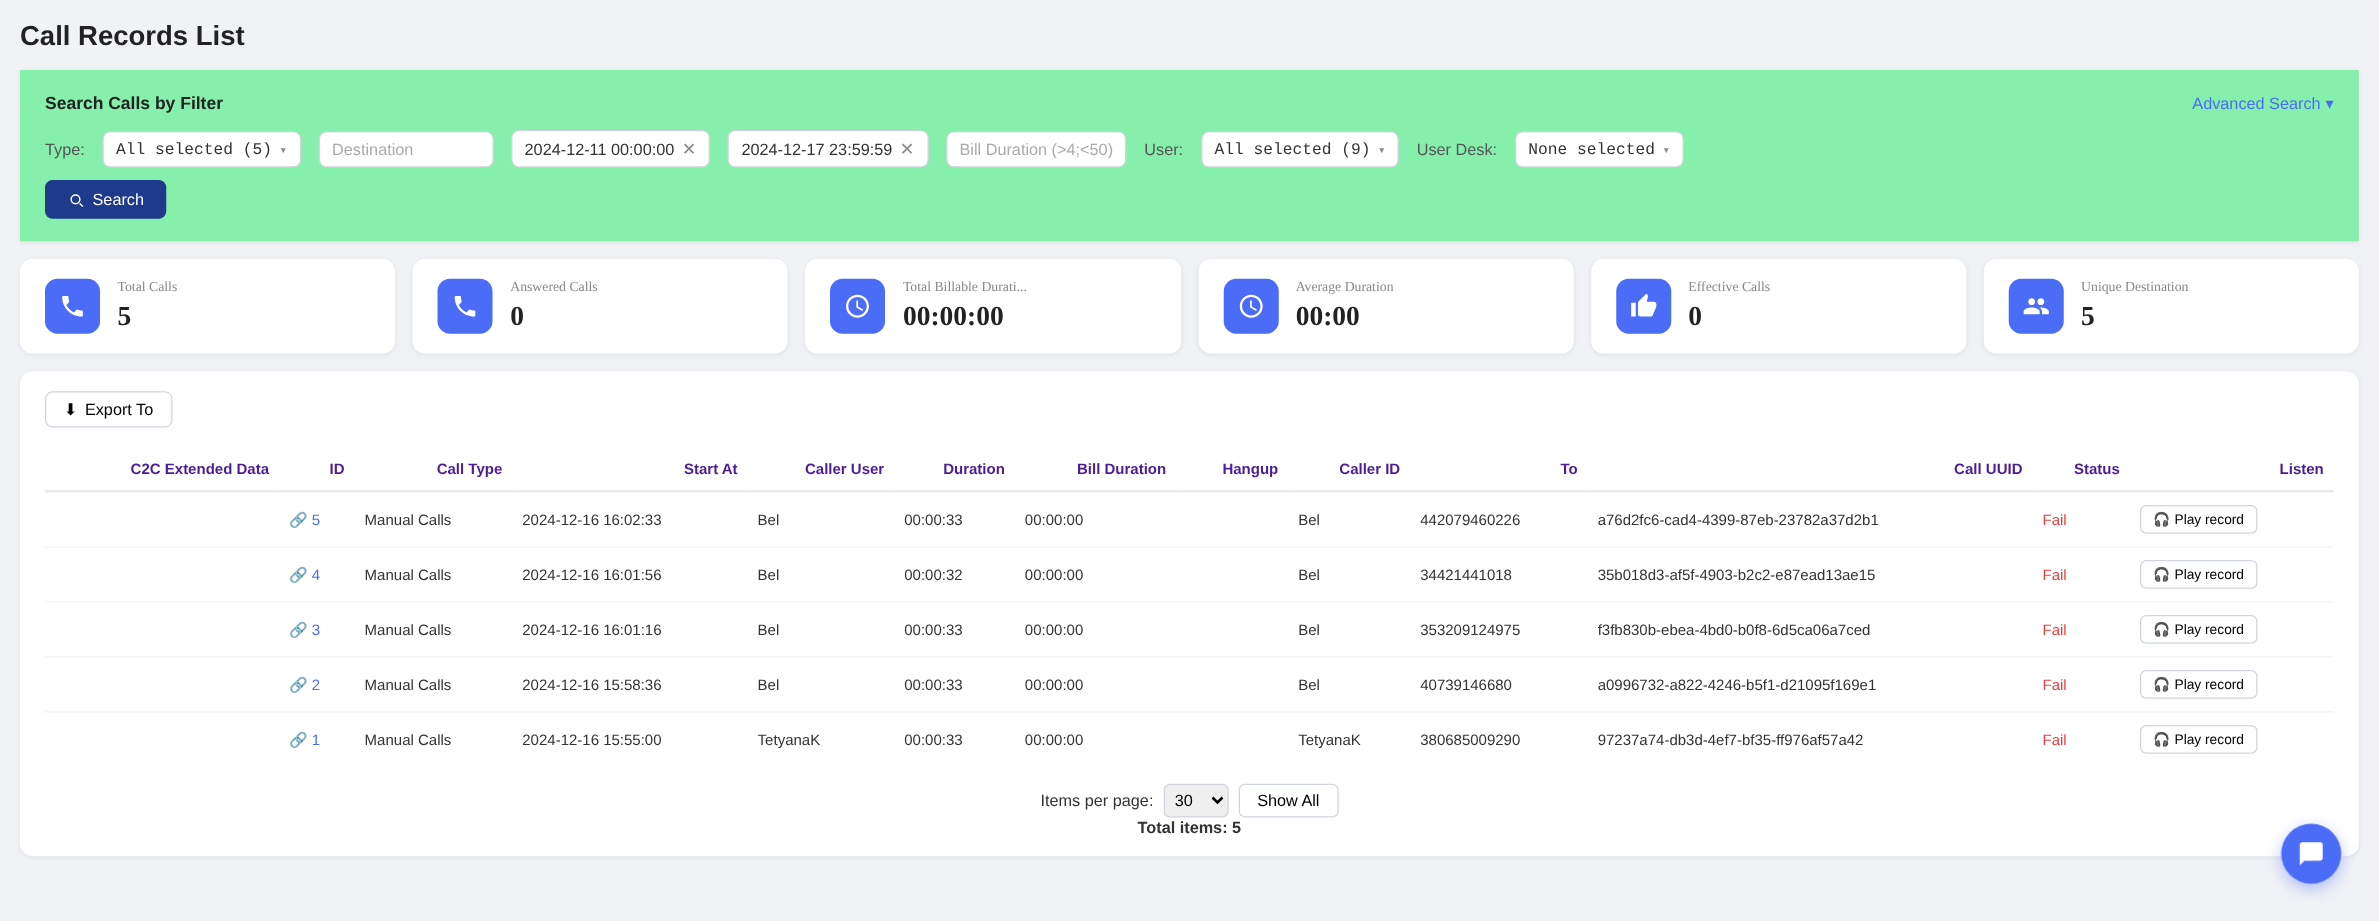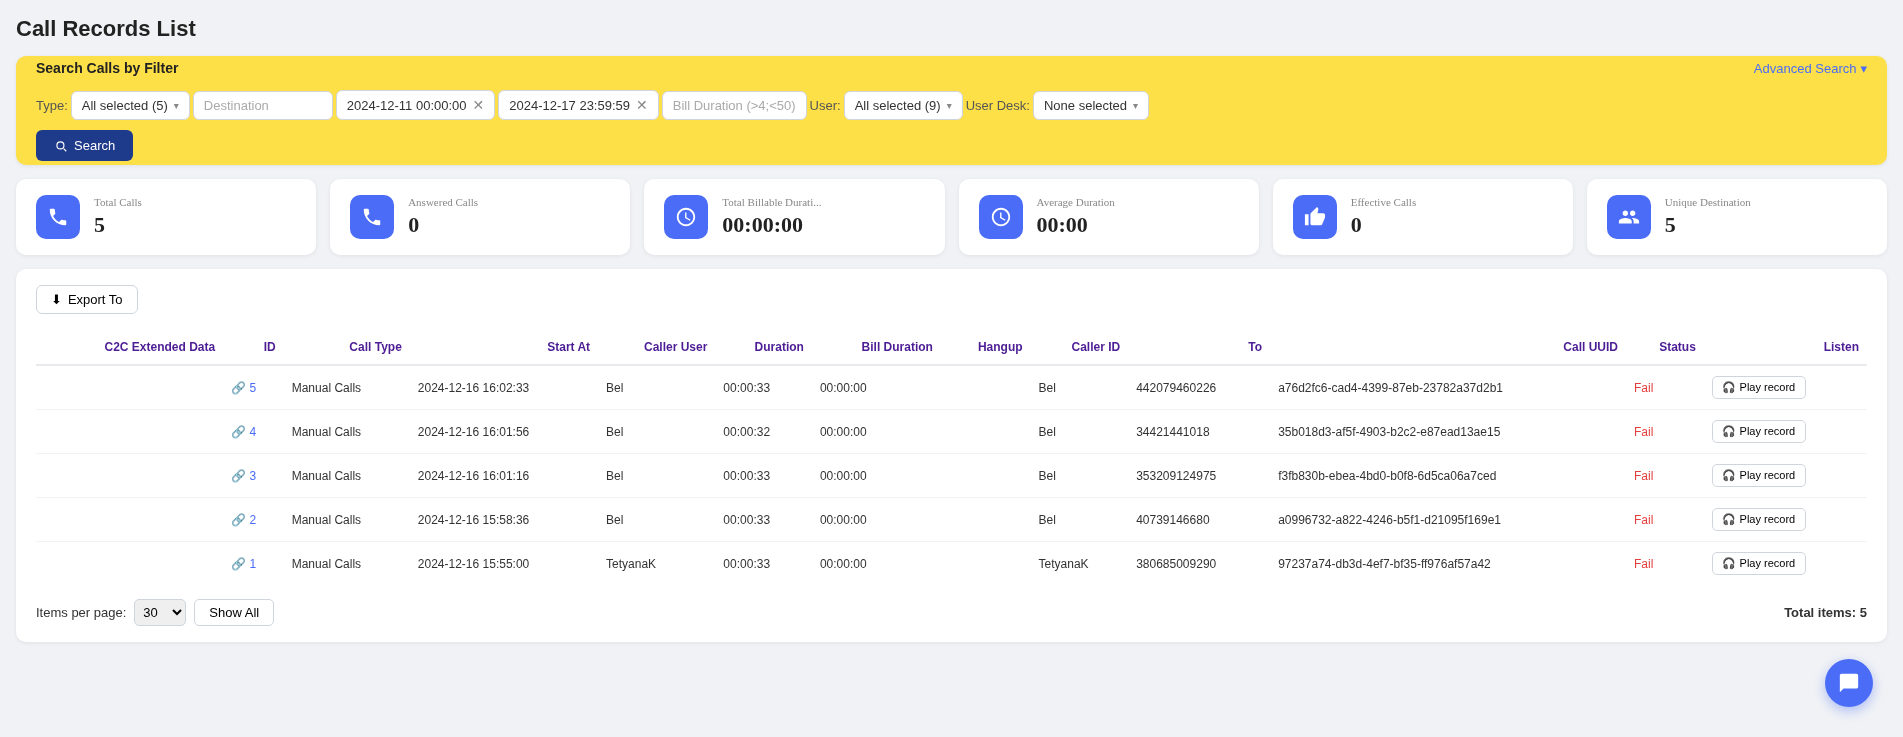--- a/index.html
+++ b/index.html
@@ -2,31 +2,31 @@
 <html><head>
   <meta charset="utf-8">
   <style>
     * { box-sizing: border-box; margin: 0; padding: 0; }
     body { font-family: -apple-system, BlinkMacSystemFont, 'Segoe UI', sans-serif; background: #f0f2f5; font-size: 13px; color: #333; }
     
     .page-container { padding: 16px; max-width: 1903px; }
     
     .page-title { font-size: 22px; font-weight: 600; margin-bottom: 14px; color: #222; }
     
-    .filter-card { background: #fde047; border-radius: 10px; padding: 4px 20px; margin-bottom: 14px; box-shadow: 0 1px 4px rgba(0,0,0,0.07); }
+    .filter-card { background: #86efac; border-radius: 0; padding: 18px 20px; margin-bottom: 14px; box-shadow: 0 1px 4px rgba(0,0,0,0.07); }
     
     .filter-header { display: flex; justify-content: space-between; align-items: center; margin-bottom: 14px; }
     .filter-title { font-weight: 600; font-size: 14px; color: #222; }
     .advanced-search-btn { color: #4a6cf7; font-size: 13px; cursor: pointer; display: flex; align-items: center; gap: 4px; }
     
-    .filter-row { display: flex; align-items: center; gap: 3px; flex-wrap: wrap; }
+    .filter-row { display: flex; align-items: center; gap: 14px; flex-wrap: wrap; }
     
     .filter-label { font-size: 13px; color: #555; font-weight: 500; }
     
-    .dropdown-select { border: 1px solid #d0d5dd; border-radius: 6px; padding: 6px 10px; font-size: 13px; background: #fff; cursor: pointer; display: flex; align-items: center; gap: 6px; white-space: nowrap; }
+    .dropdown-select { border: 1px solid #d0d5dd; border-radius: 6px; padding: 6px 10px; font-size: 13px; background: #fff; cursor: pointer; display: flex; align-items: flex-end; gap: 6px; white-space: nowrap; font-family: Liberation Mono, monospace; }
     .dropdown-select .chevron { font-size: 10px; color: #888; }
     
     .date-input { border: 1px solid #d0d5dd; border-radius: 6px; padding: 6px 10px; font-size: 13px; background: #fff; display: flex; align-items: center; gap: 6px; }
     .date-input .clear-btn { color: #888; cursor: pointer; font-size: 14px; }
     
     .text-input { border: 1px solid #d0d5dd; border-radius: 6px; padding: 6px 10px; font-size: 13px; background: #fff; color: #aaa; min-width: 140px; }
     
     .search-btn { background: #1e3a8a; color: #fff; border: none; border-radius: 6px; padding: 8px 18px; font-size: 13px; cursor: pointer; display: flex; align-items: center; gap: 6px; margin-top: 10px; }
     
     .stats-row { display: flex; gap: 14px; margin-bottom: 14px; }
@@ -46,21 +46,21 @@
     th { text-align: right; padding: 10px 8px; font-size: 12px; font-weight: 600; color: #4c1d95; border-bottom: 2px solid #e8eaed; white-space: nowrap; }
     td { padding: 10px 8px; font-size: 12px; color: #333; border-bottom: 1px solid #f0f2f5; white-space: nowrap; }
     tr:last-child td { border-bottom: none; }
     
     .link-icon { color: #4a6cf7; font-size: 12px; display: flex; align-items: center; gap: 3px; }
     
     .status-fail { color: #e53e3e; font-weight: 500; }
     
     .play-btn { border: 1px solid #d0d5dd; border-radius: 5px; padding: 4px 10px; font-size: 11px; background: #fff; cursor: pointer; display: inline-flex; align-items: center; gap: 4px; }
     
-    .pagination-row { display: flex; align-items: center; justify-content: space-between; margin-top: 14px; }
+    .pagination-row { display: flex; align-items: center; justify-content: space-between; margin-top: 14px; flex-direction: column; }
     .items-per-page { display: flex; align-items: center; gap: 8px; font-size: 13px; }
     .items-per-page select { border: 1px solid #d0d5dd; border-radius: 5px; padding: 4px 4px; font-size: 13px; }
     .show-all-btn { border: 1px solid #d0d5dd; border-radius: 5px; padding: 5px 14px; font-size: 13px; background: #fff; cursor: pointer; }
     .total-items { font-size: 13px; font-weight: 600; color: #333; }
     
     .fab { position: fixed; bottom: 30px; right: 30px; width: 48px; height: 48px; background: #4a6cf7; border-radius: 50%; display: flex; align-items: center; justify-content: center; cursor: pointer; box-shadow: 0 4px 12px rgba(74,108,247,0.4); }
     .fab svg { fill: #fff; }
   </style>
 </head>
 <body>

